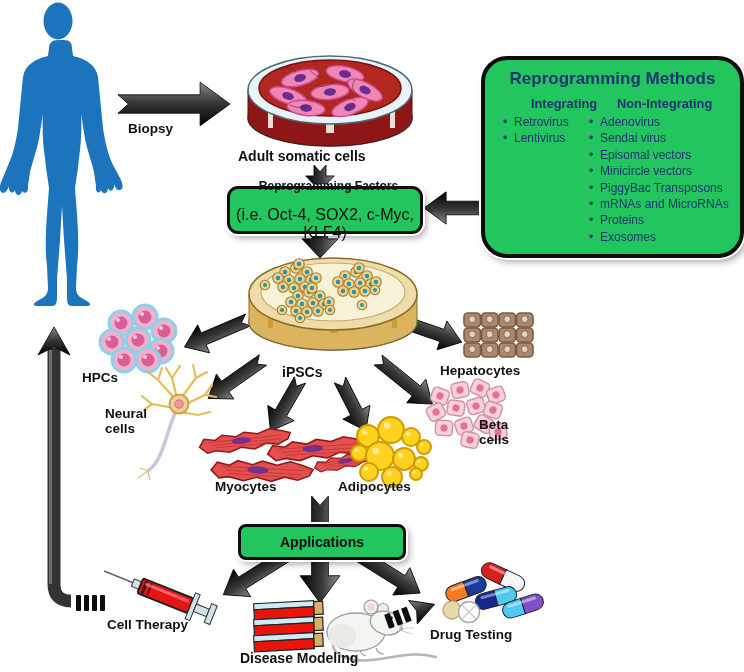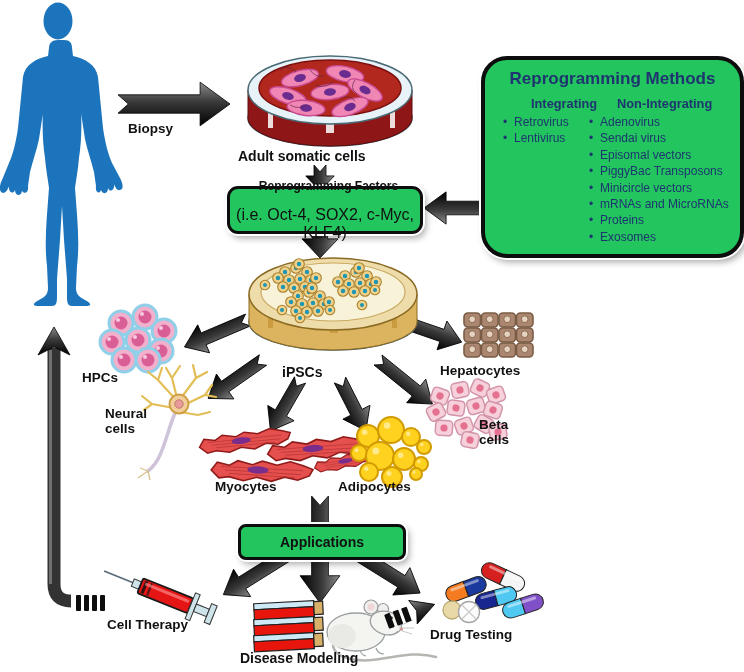--- a/index.html
+++ b/index.html
@@ -512,22 +512,22 @@
         <li>Retrovirus</li>
         <li>Lentivirus</li>
       </ul>
     </div>
     <div class="col2">
       <h3>Non-Integrating</h3>
       <ul>
         <li>Adenovirus</li>
         <li>Sendai virus</li>
         <li>Episomal vectors</li>
+        <li>Minicircle vectors</li>
         <li>PiggyBac Transposons</li>
-        <li>Minicircle vectors</li>
         <li>mRNAs and MicroRNAs</li>
         <li>Proteins</li>
         <li>Exosomes</li>
       </ul>
     </div>
   </div>
 </div>
 
 </div>
 

